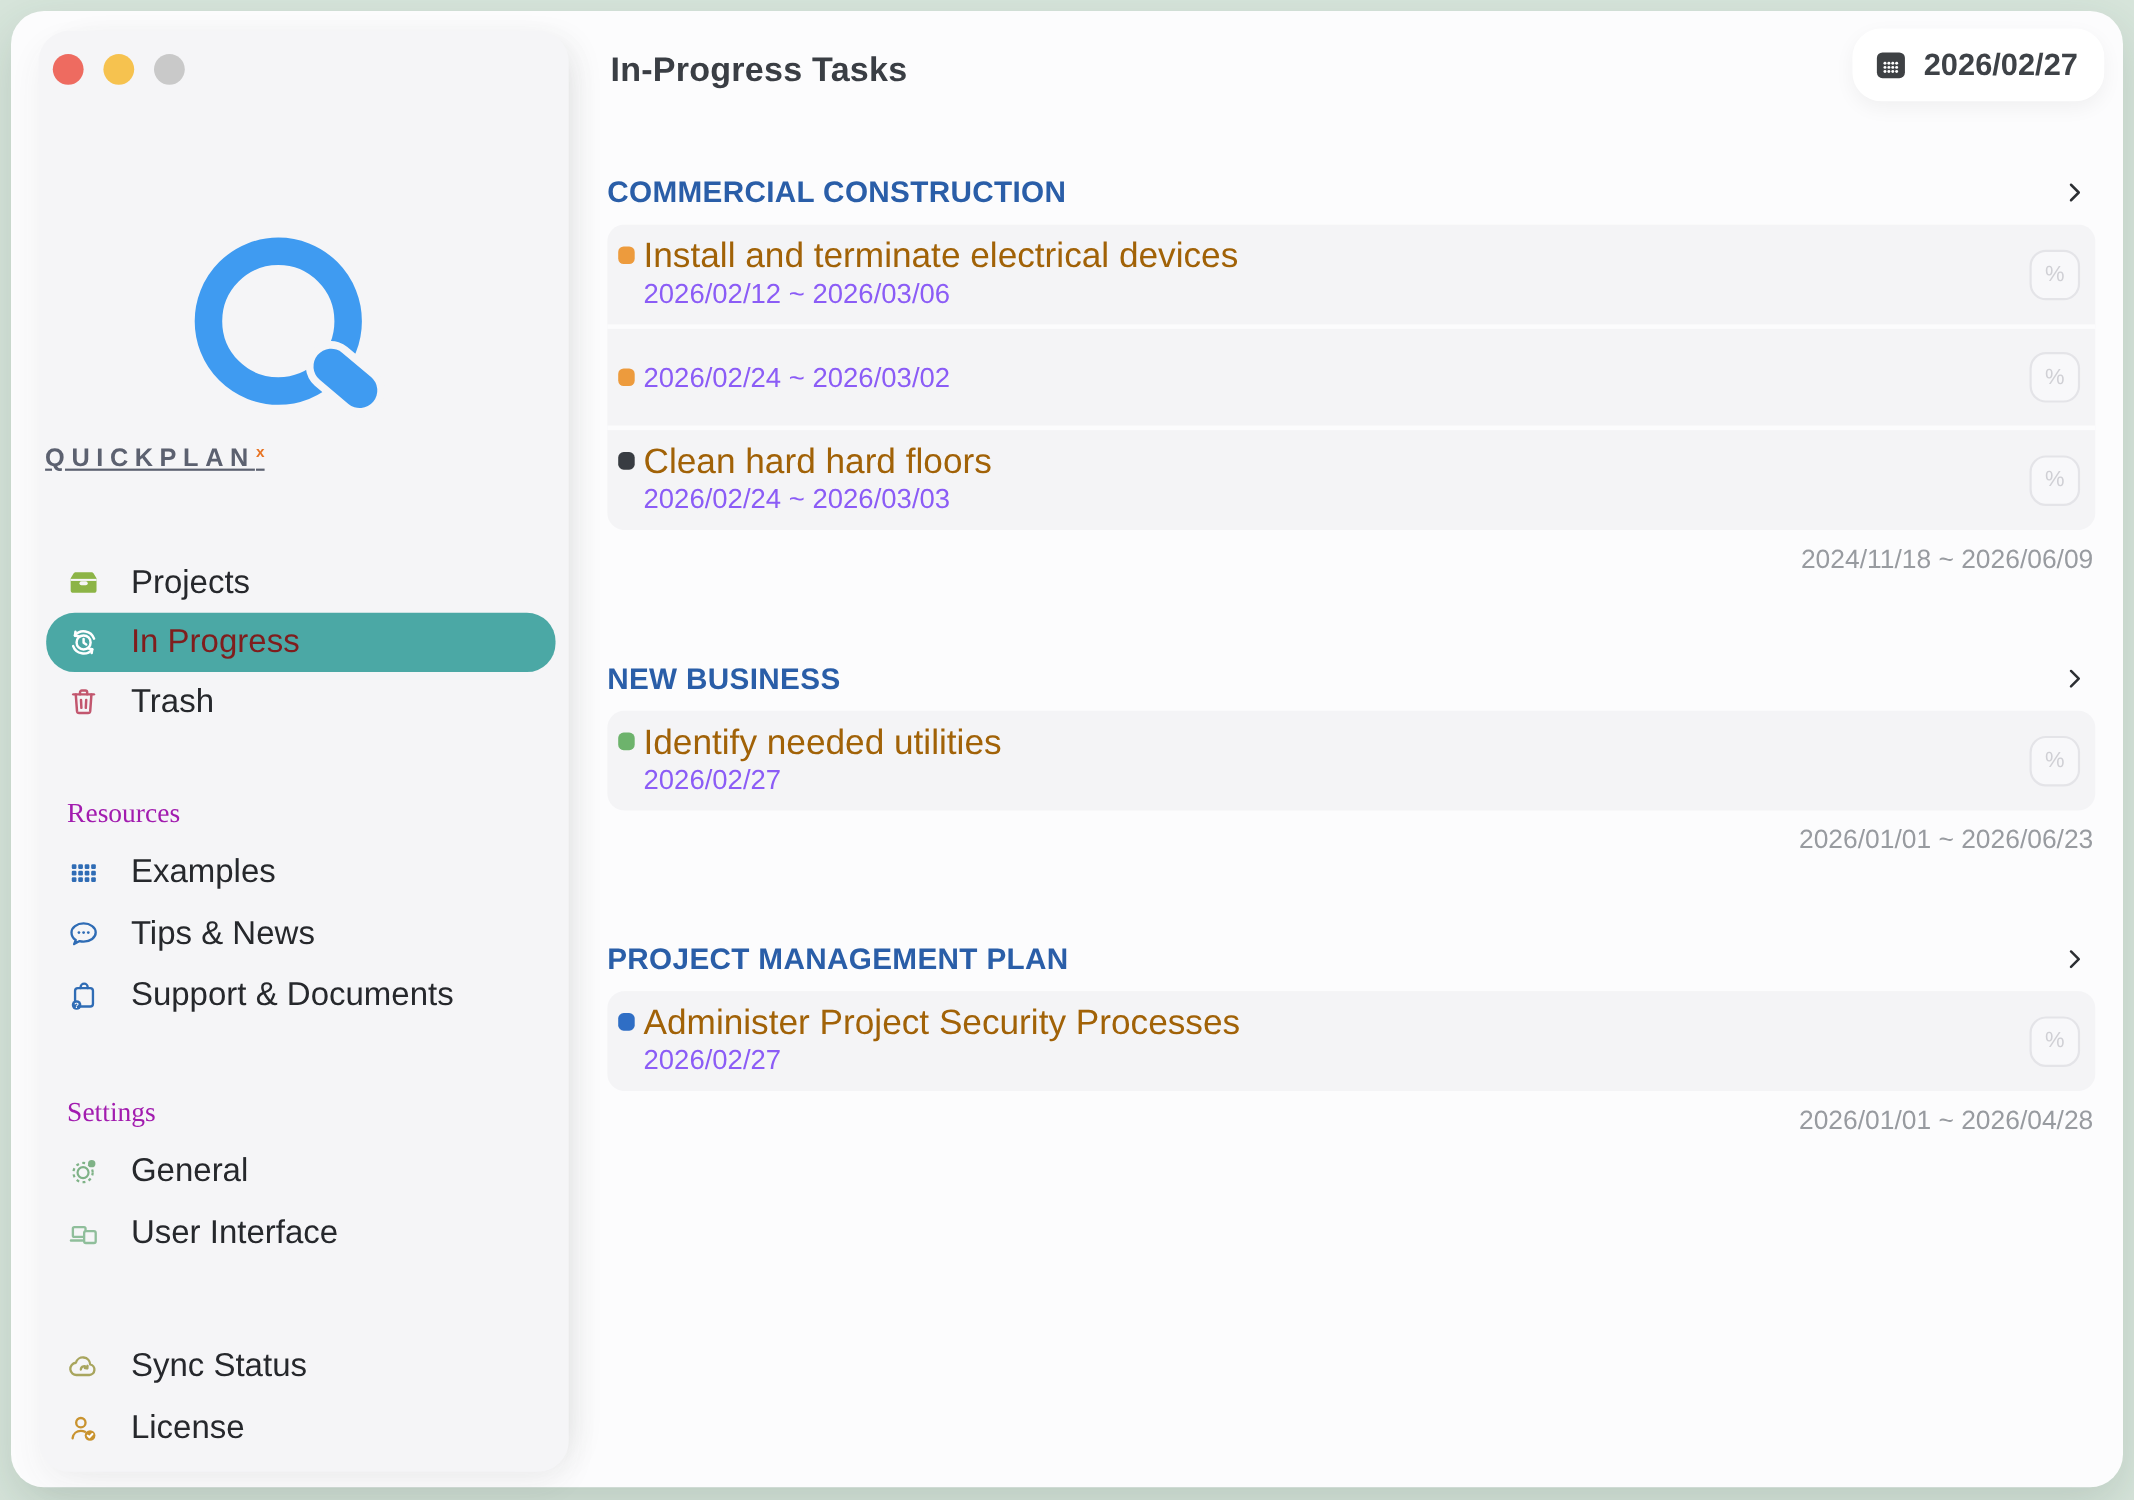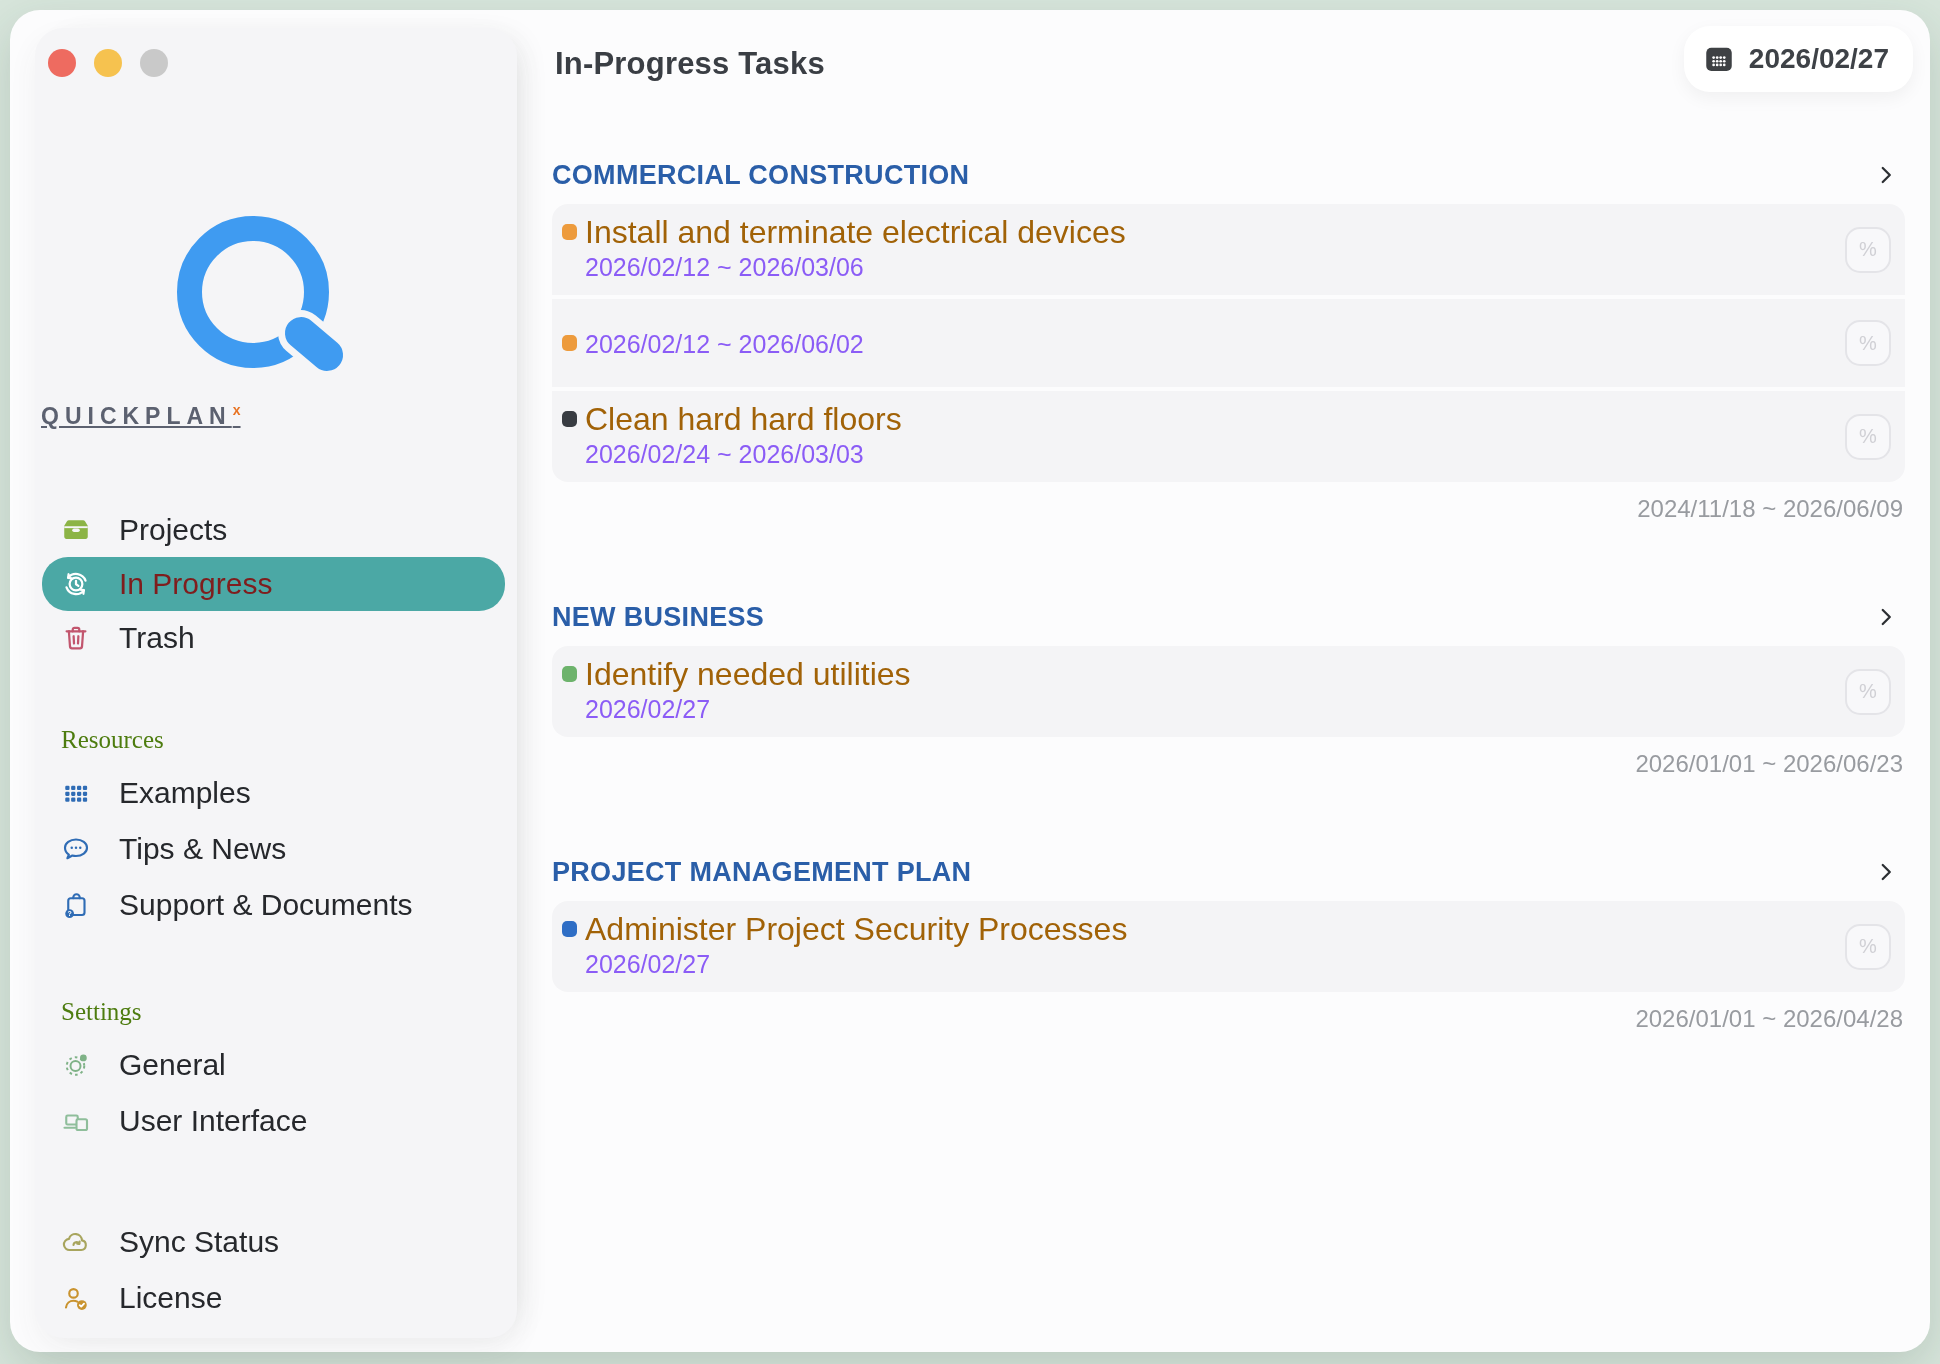--- a/index.html
+++ b/index.html
@@ -24,21 +24,21 @@
   .nav-top{top:475px;}
   .nav-resources{top:695px;}
   .nav-settings{top:967px;}
   .nav-footer{top:1186px;}
   .nav-row{display:flex;align-items:center;height:54px;border-radius:26px;padding-left:19px;cursor:default;}
   .nav-resources .nav-row,.nav-settings .nav-row,.nav-footer .nav-row{height:56px;}
   .nav-row .nicon{width:30px;height:30px;flex:none;margin-right:28px;display:flex;align-items:center;justify-content:center;}
   .nav-label{font-size:30px;color:#26282C;}
   .nav-row.selected{background:#4BA8A5;}
   .nav-row.selected .nav-label{color:#7f1d1d;font-weight:500;}
-  .group-title{margin:0 0 8px 19px;font-family:"Liberation Serif",serif;font-size:25px;color:#4d7c0f;height:34px;
+  .group-title{margin:0 0 8px 19px;font-family:"Liberation Serif",serif;font-size:25px;color:#a21caf;height:34px;
                display:flex;align-items:center;}
   
   .main{position:absolute;left:542px;top:36px;right:25px;}
   .page-title{margin:0 0 0 3px;font-size:31px;font-weight:700;color:#3A3E44;letter-spacing:.2px;line-height:36px;}
   .date-badge{position:absolute;top:16px;right:17px;height:66px;display:flex;align-items:center;gap:13px;
               background:#FFFFFF;border-radius:26px;padding:0 24px 0 18px;box-shadow:0 6px 18px rgba(0,0,0,.05);
               font-size:28px;font-weight:600;color:#3E4247;}
   .section{margin-top:76px;}
   .section.first{margin-top:76px;}
   .section-header{display:flex;justify-content:space-between;align-items:center;height:34px;padding-right:6px;}
@@ -248,21 +248,21 @@
                 <div class="task-title">Install and terminate electrical devices</div>
                 <div class="task-dates">2026/02/12 ~ 2026/03/06</div>
               </div>
             </div>
             <div class="percent-badge">%</div>
           </div>
           <div class="task-row">
             <div class="task-main">
               <span class="bullet" style="background: rgb(237, 155, 61);"></span>
               <div class="task-texts">
-                <div class="task-dates">2026/02/12 ~ 2026/06/02</div>
+                <div class="task-dates">2026/02/24 ~ 2026/03/02</div>
               </div>
             </div>
             <div class="percent-badge">%</div>
           </div>
           <div class="task-row">
             <div class="task-main">
               <span class="bullet" style="background: rgb(56, 60, 66);"></span>
               <div class="task-texts">
                 <div class="task-title">Clean hard hard floors</div>
                 <div class="task-dates">2026/02/24 ~ 2026/03/03</div>

